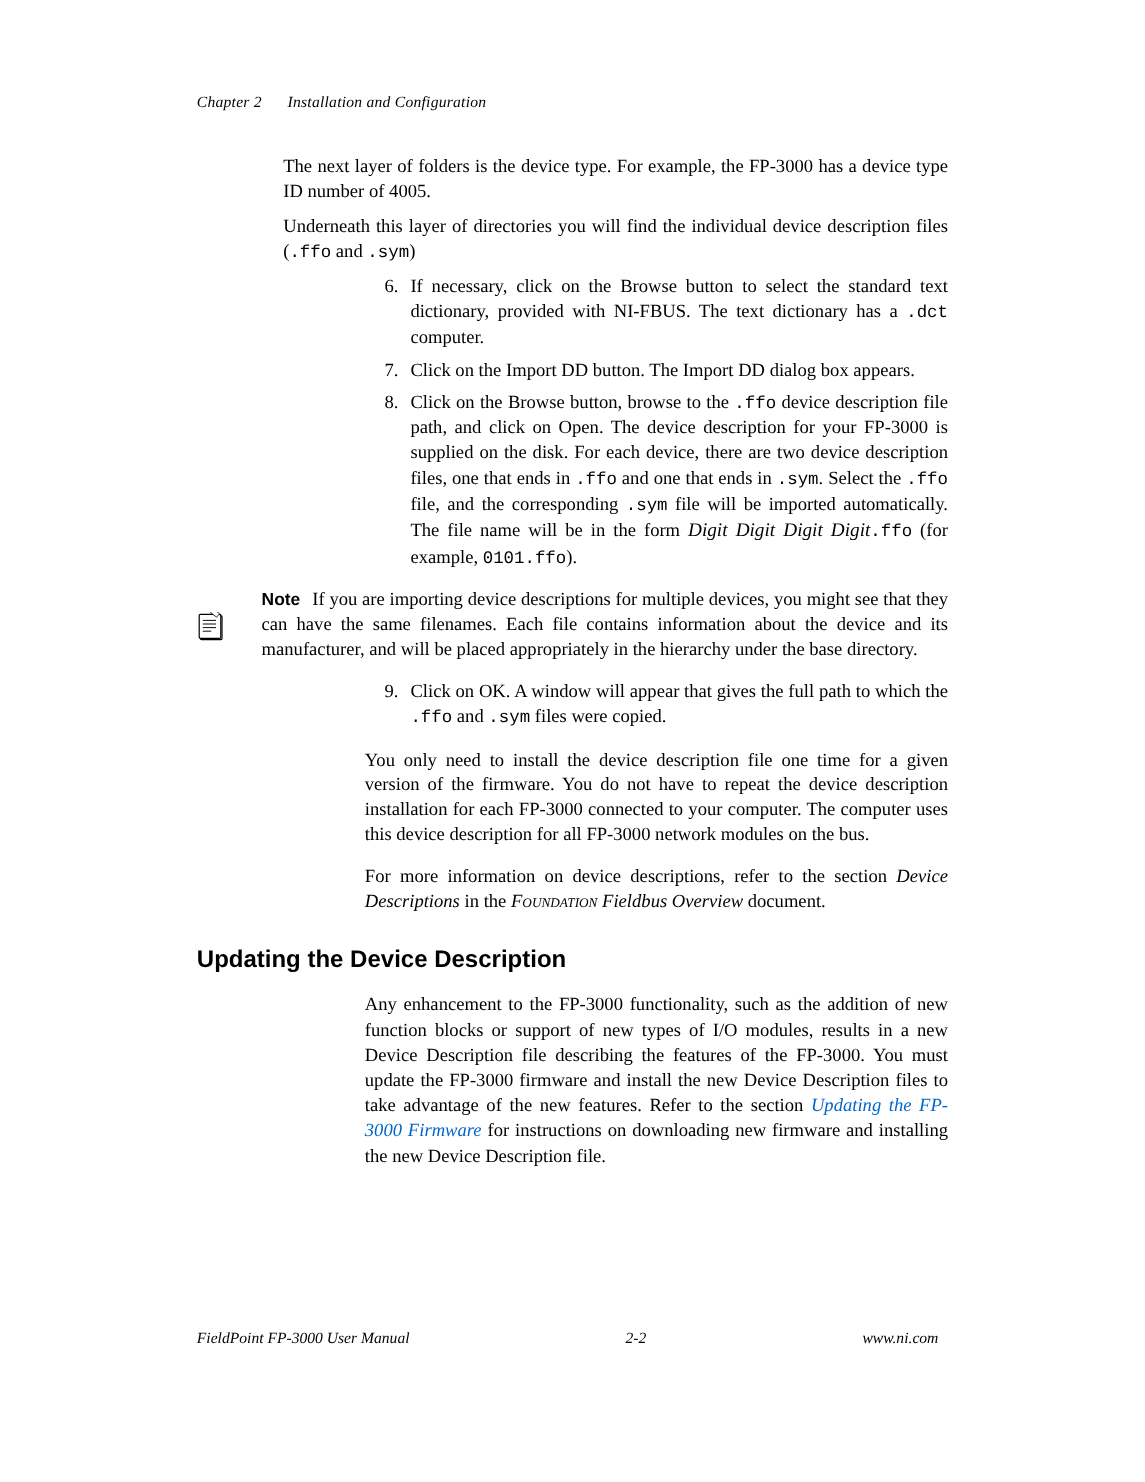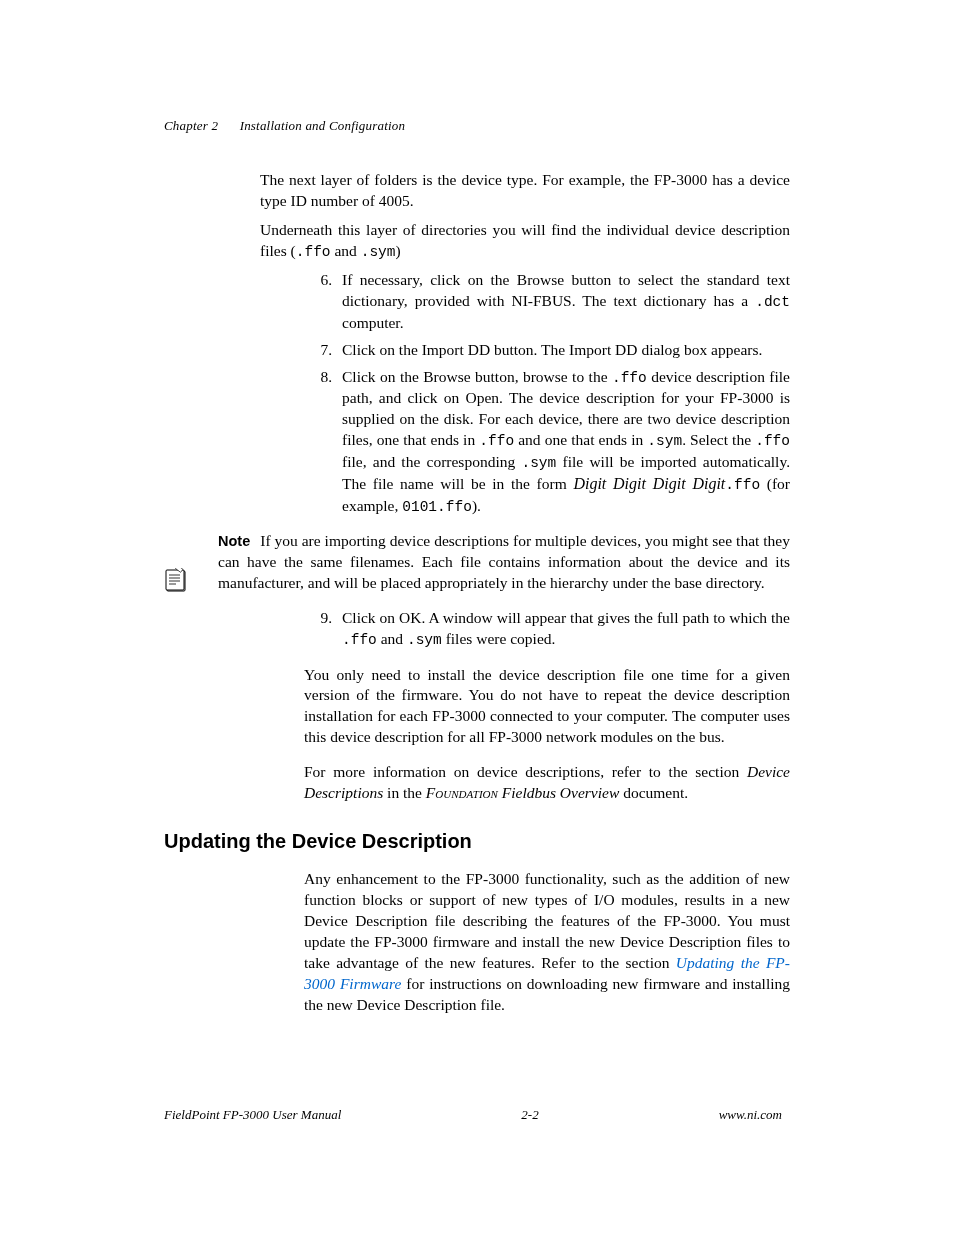--- a/index.html
+++ b/index.html
@@ -7,32 +7,32 @@
     padding: 0;
     font-family: "Times New Roman", Times, serif;
     background: #fff;
     color: #000;
     width: 954px;
     height: 1235px;
     position: relative;
     box-sizing: border-box;
   }
   .page {
-    padding: 118px 164px 0 164px;
+    padding: 77px 164px 0 164px;
     box-sizing: border-box;
   }
   .running-header {
     font-style: italic;
     font-size: 13px;
     letter-spacing: 0.2px;
     margin-bottom: 36px;
   }
   .chap-label { margin-right: 18px; }
   .indent-block {
-    margin-left: 96px;
+    margin-left: 72px;
     font-size: 15.5px;
     line-height: 1.35;
   }
   .para {
     margin: 0 0 8px 0;
     text-align: justify;
   }
   ol.steps {
     list-style: none;
     padding: 0;
@@ -58,21 +58,21 @@
     font-size: 14.5px;
   }
   .mono-ital {
     font-family: Liberation Serif, serif;
     font-style: italic;
     font-size: 16px;
   }
   b { font-weight: normal; }
   .note-row {
     display: flex;
-    align-items: flex-end;
+    align-items: center;
     margin: 14px 0 14px -6px;
     font-size: 15.5px;
     line-height: 1.35;
   }
   .note-icon {
     flex: 0 0 48px;
     padding-left: 6px;
     padding-top: 2px;
   }
   .note-text {

